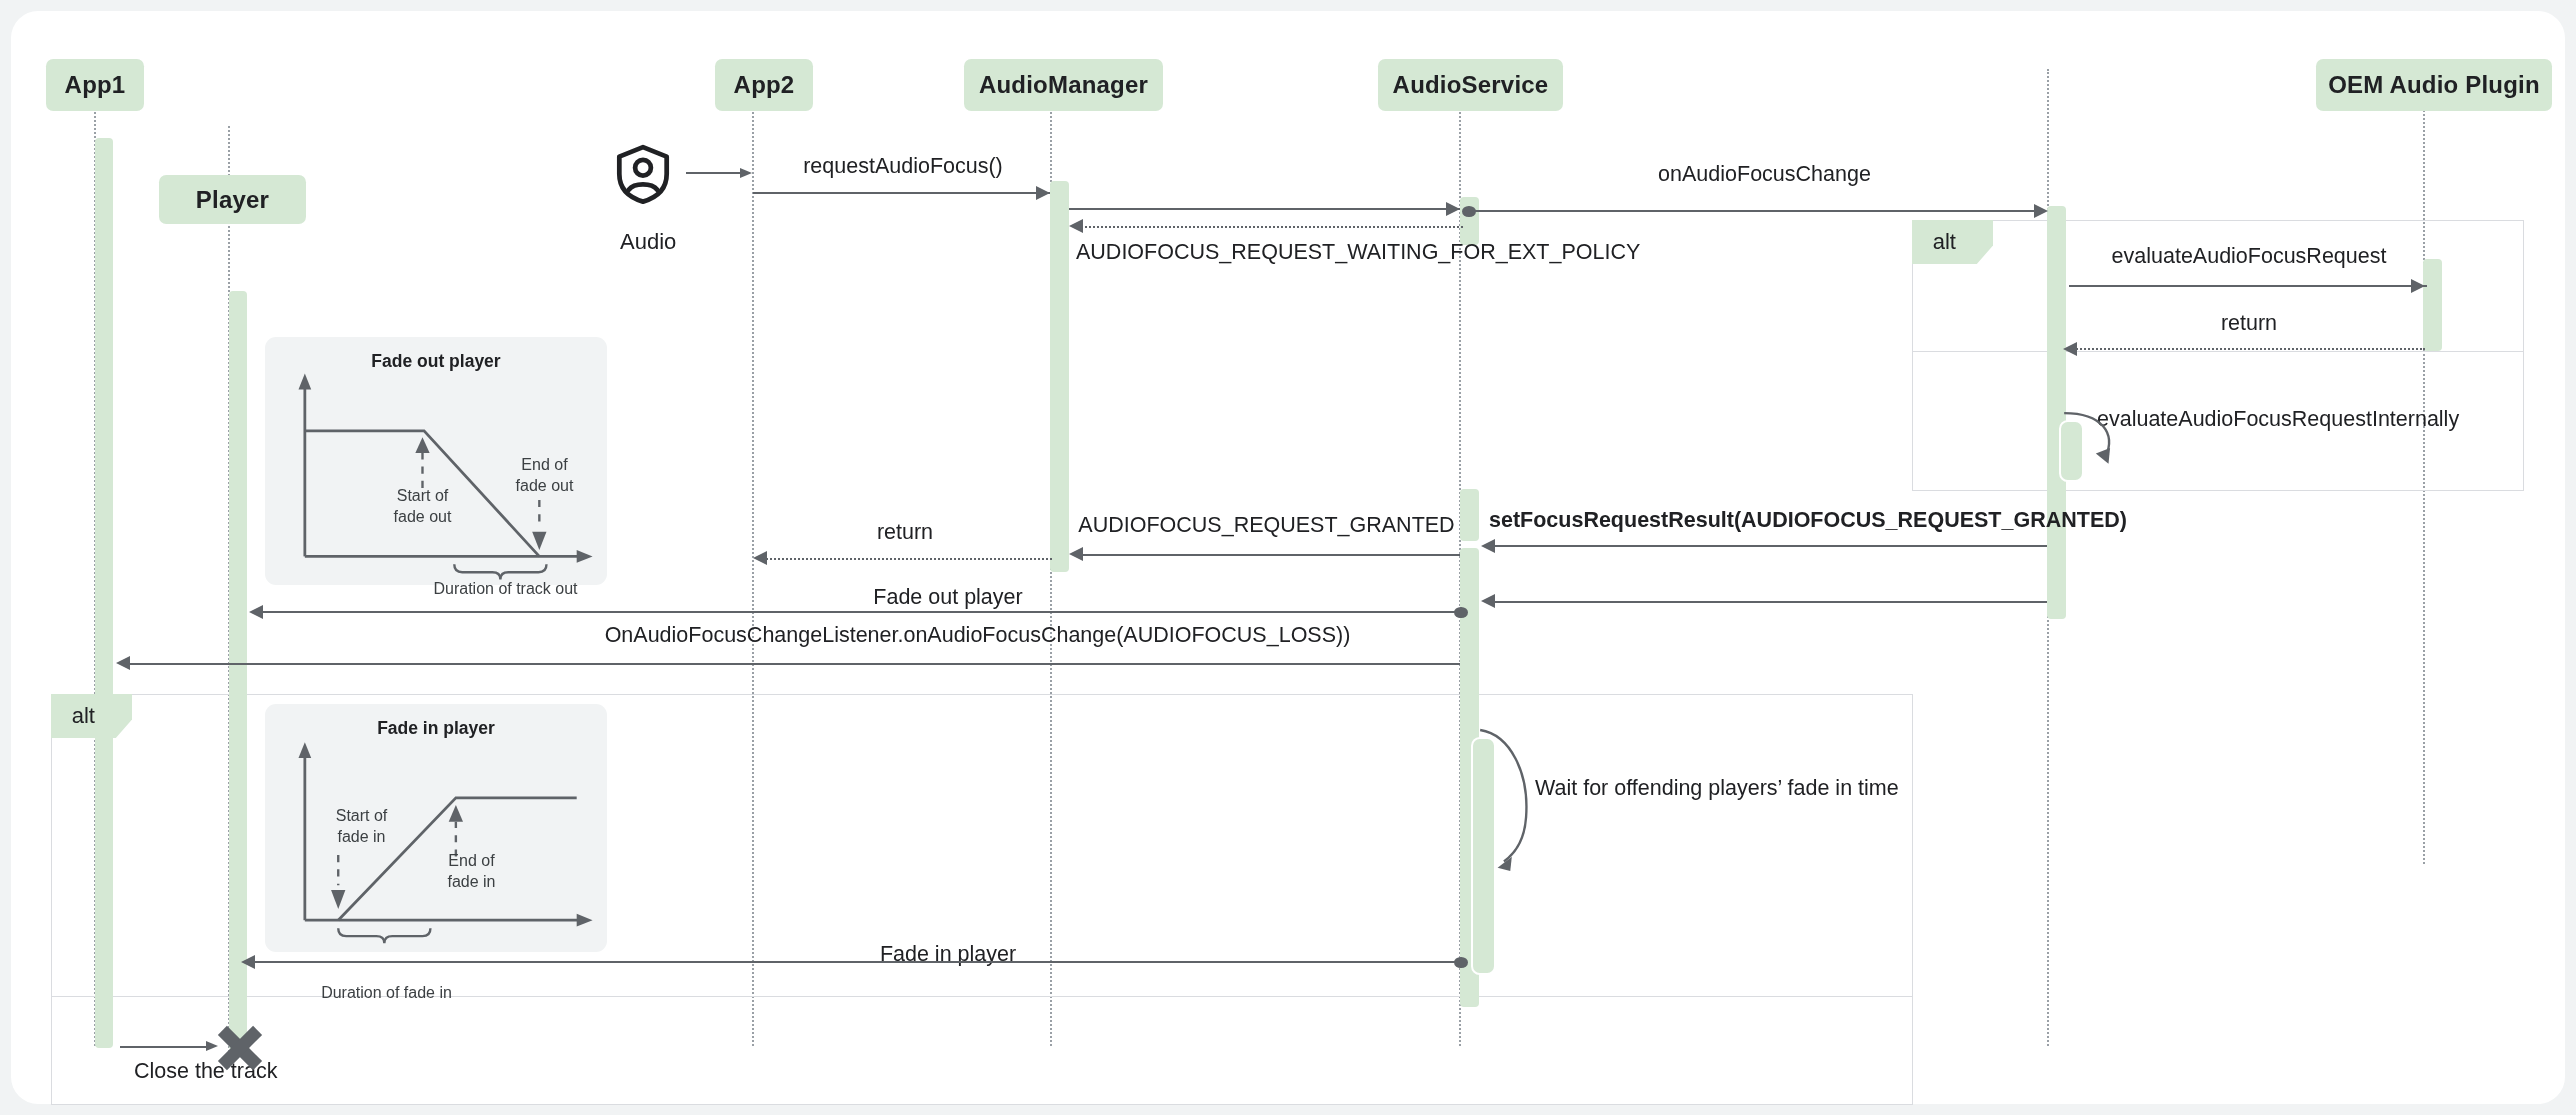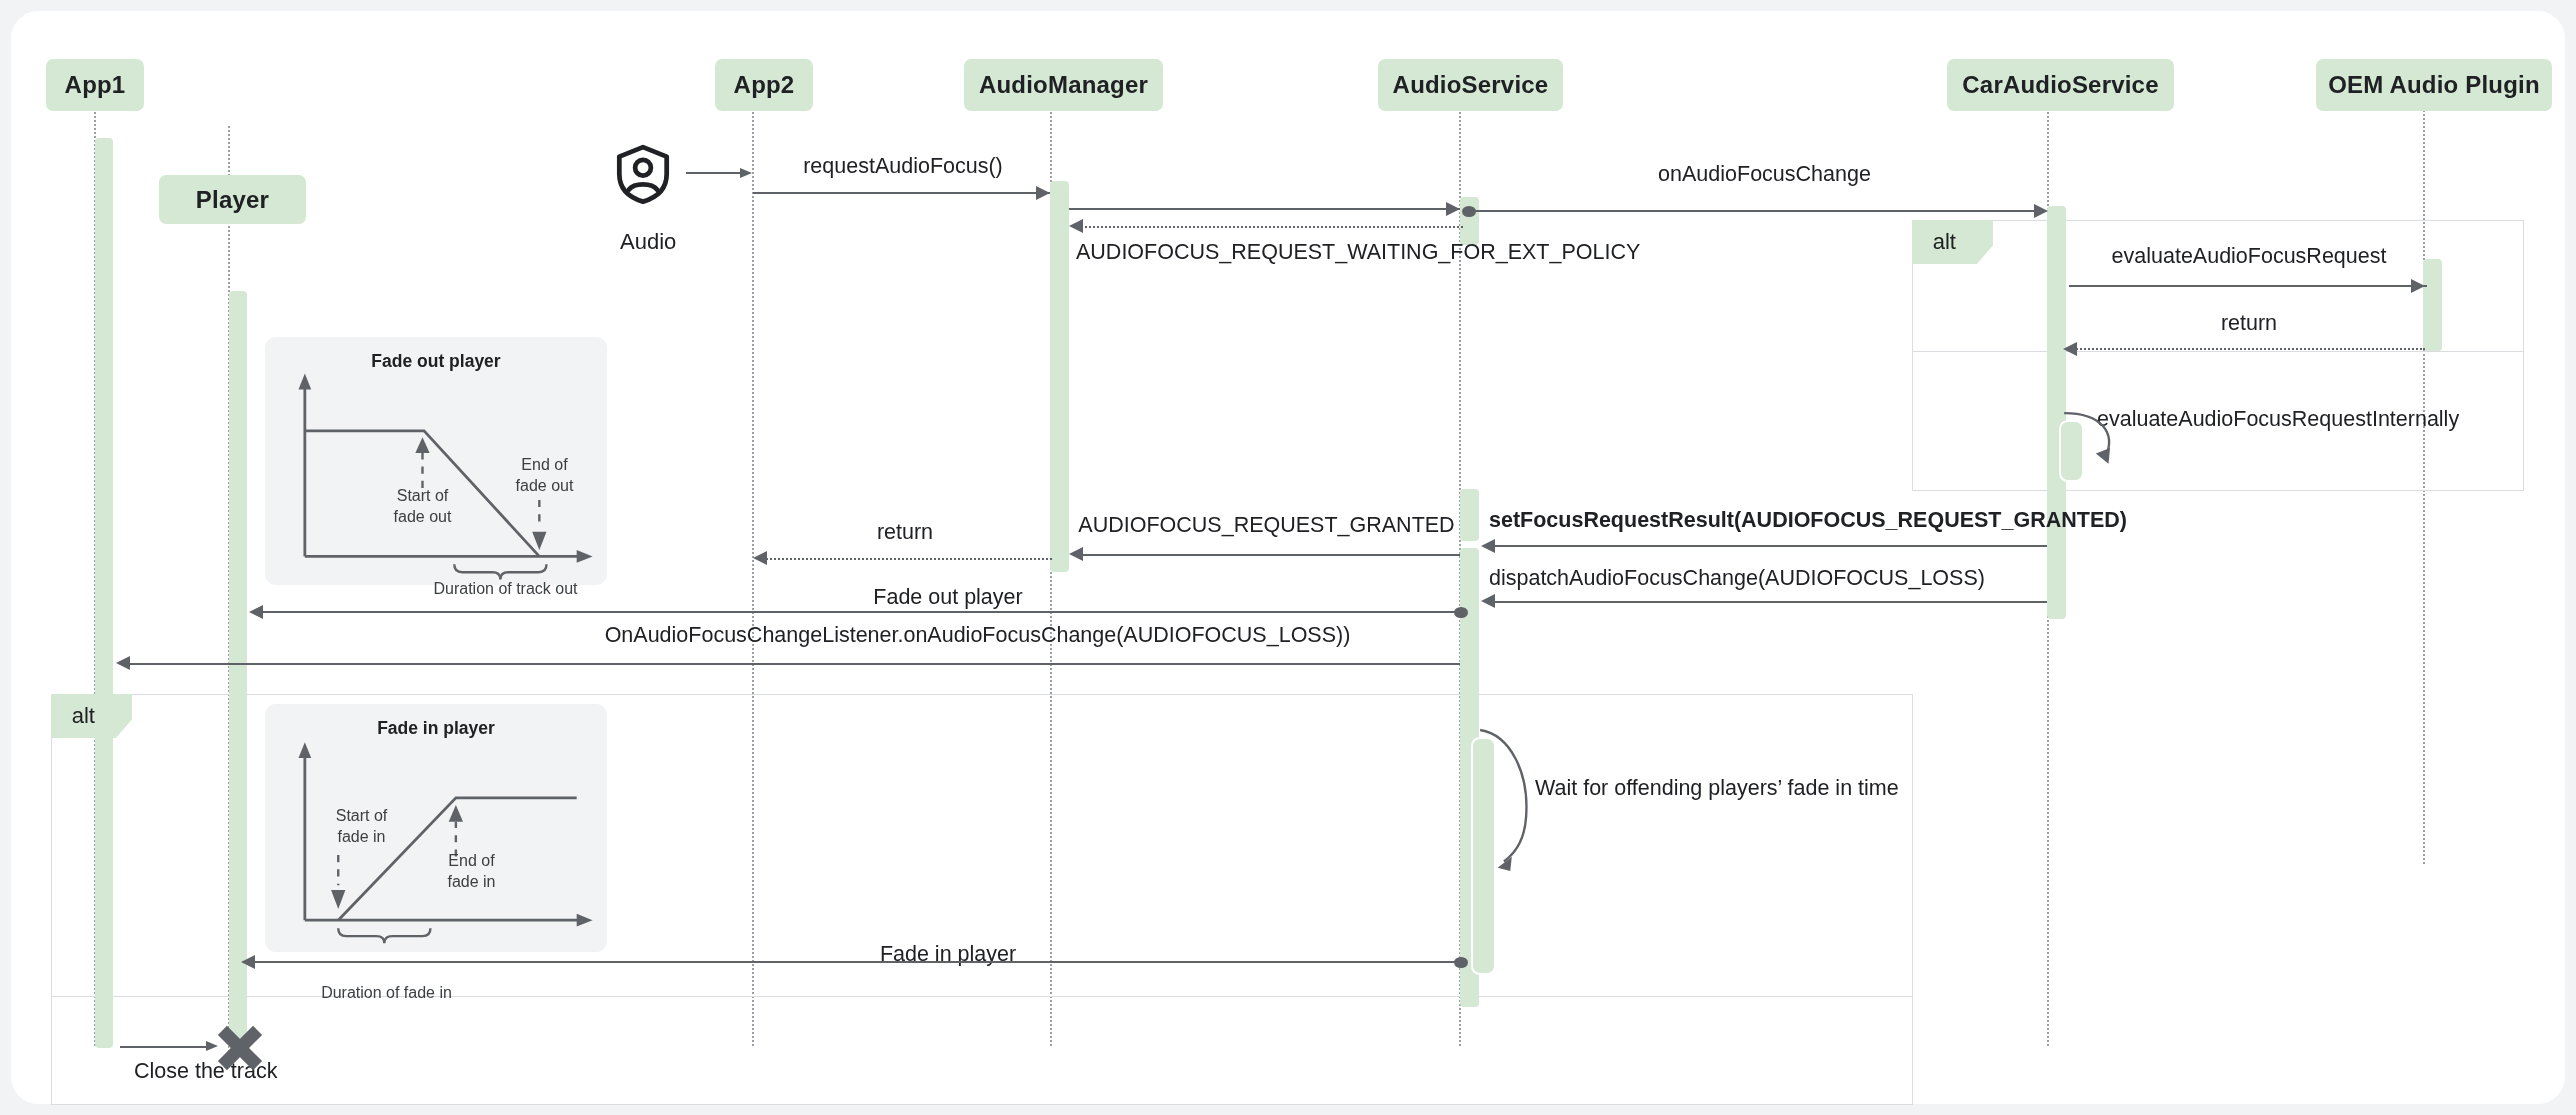--- a/index.html
+++ b/index.html
@@ -93,23 +93,20 @@
     </div>
     <div class="pbox" style="left:704px; top:48px; width:98px; height:52px;">
       <span>App2</span>
     </div>
     <div class="pbox" style="left:953px; top:48px; width:199px; height:52px;">
       <span>AudioManager</span>
     </div>
     <div class="pbox" style="left:1367px; top:48px; width:185px; height:52px;">
       <span>AudioService</span>
     </div>
-    <div class="pbox" style="left:1936px; top:48px; width:227px; height:52px;">
-      <span>CarAudioService</span>
-    </div>
     <div class="pbox" style="left:2305px; top:48px; width:236px; height:52px;">
       <span>OEM Audio Plugin</span>
     </div>
 
     <div style="position:absolute;left:604px;top:133px;width:56px;height:60px;">
       <svg width="56" height="60" viewBox="0 0 70 76">
         <path d="M35 4 L65 16 V38 C65 57 52 68 35 73 C18 68 5 57 5 38 V16 Z" fill="none" stroke="#202124" stroke-width="6" stroke-linejoin="round"></path>
         <circle cx="35" cy="30" r="10" fill="none" stroke="#202124" stroke-width="6"></circle>
         <path d="M17 58 C24 49 46 49 53 58" fill="none" stroke="#202124" stroke-width="6" stroke-linecap="round"></path>
       </svg>
@@ -156,21 +153,20 @@
     <div class="arrowhead left" style="left:1470px; top:528px;"></div>
 
     <div class="mlabel" style="left:1061px; top:502px; width:389px;">AUDIOFOCUS_REQUEST_GRANTED</div>
     <div class="msg" style="left:1066px; top:543px; width:383px;"></div>
     <div class="arrowhead left" style="left:1058px; top:536px;"></div>
 
     <div class="mlabel" style="left:755px; top:509px; width:278px;">return</div>
     <div class="msg dotted" style="left:750px; top:547px; width:291px;"></div>
     <div class="arrowhead left" style="left:742px; top:540px;"></div>
 
-    <div class="mlabel" style="left:1478px; top:555px; width:477px;">dispatchAudioFocusChange(AUDIOFOCUS_LOSS)</div>
     <div class="msg" style="left:1478px; top:590px; width:558px;"></div>
     <div class="arrowhead left" style="left:1470px; top:583px;"></div>
 
     <div class="mlabel" style="left:818px; top:574px; width:238px;">Fade out player</div>
     <div class="dotend" style="left:1443px; top:596px;"></div>
     <div class="msg" style="left:246px; top:600px; width:1201px;"></div>
     <div class="arrowhead left" style="left:238px; top:594px;"></div>
 
     <div class="mlabel" style="left:478px; top:612px; width:977px;">OnAudioFocusChangeListener.onAudioFocusChange(AUDIOFOCUS_LOSS))</div>
     <div class="msg" style="left:113px; top:652px; width:1336px;"></div>

